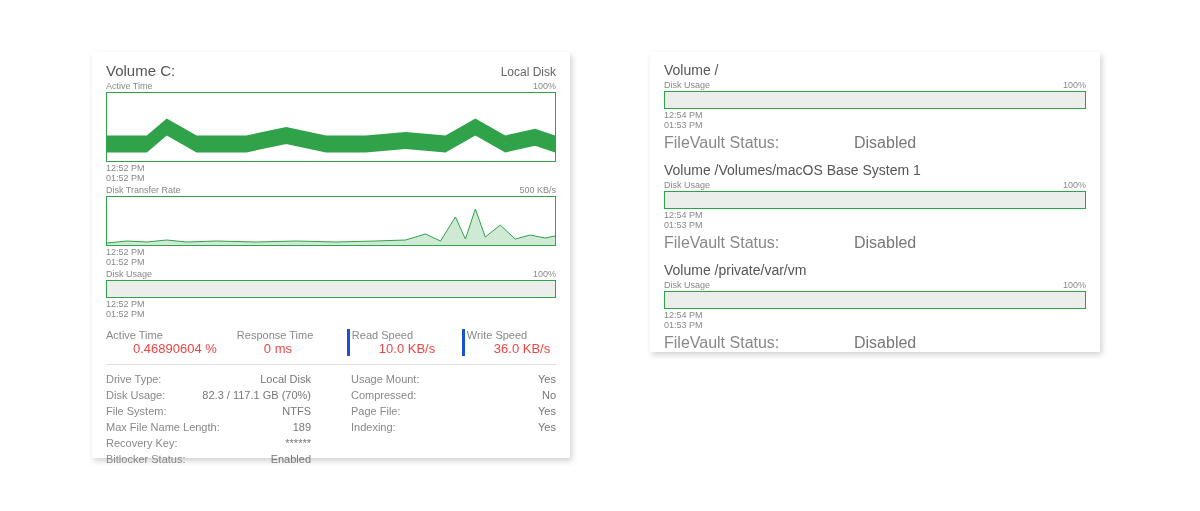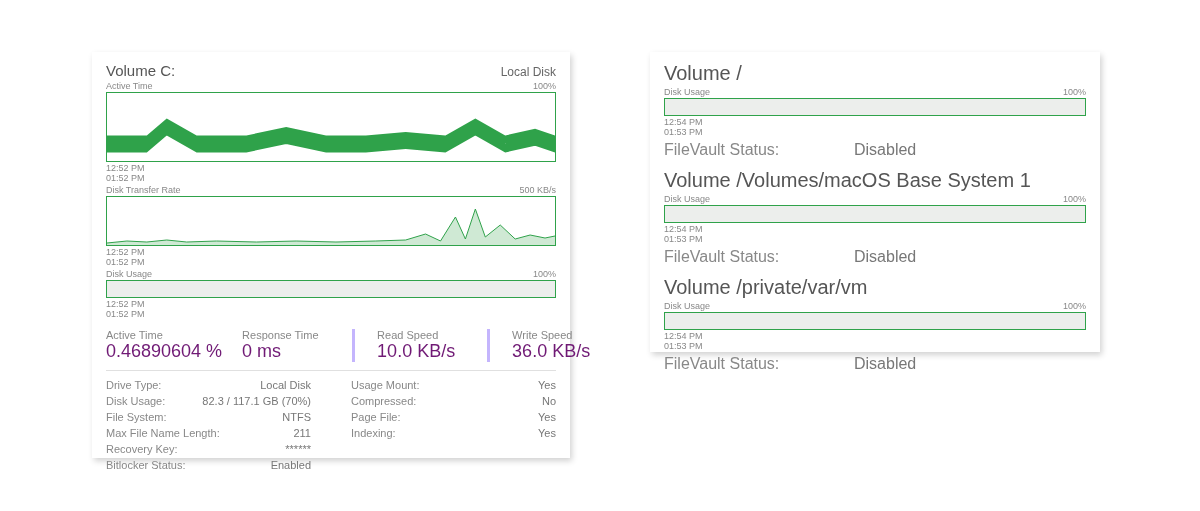--- a/index.html
+++ b/index.html
@@ -97,30 +97,31 @@
   .metrics {
     display: flex;
     margin-top: 10px;
     gap: 20px;
   }
   .metric {
     flex: 0 0 auto;
     min-width: 90px;
   }
   .metric.bar {
-    border-left: 3px solid #c4b5fd;
-    padding-left: 22px;
+    border-left: 3px solid #1d4ed8;
+    padding-left: 2px;
   }
   .metric-label {
     font-size: 11px;
     color: #888;
   }
   .metric-value {
-    font-size: 18px;
-    color: #701a75;
+    font-size: 13px;
+    color: #ef4444;
+    margin-left: 27px;
   }
   hr.sep {
     border: none;
     border-top: 1px solid #e0e0e0;
     margin: 8px 0 6px 0;
   }
   .props {
     display: flex;
     gap: 40px;
   }
@@ -135,21 +136,21 @@
     line-height: 16px;
   }
   .prow .pv {
     color: #777;
   }
   
   .rvol {
     margin-bottom: 10px;
   }
   .rvol-title {
-    font-size: 20px;
+    font-size: 14px;
     color: #555;
     margin-bottom: 2px;
   }
   .fv-row {
     display: flex;
     font-size: 16px;
     color: #888;
     margin-top: 4px;
   }
   .fv-row .fv-label { width: 190px; }
@@ -243,21 +244,21 @@
         <div class="prow">
           <span>Disk Usage:</span>
           <span class="pv">82.3 / 117.1 GB (70%)</span>
         </div>
         <div class="prow">
           <span>File System:</span>
           <span class="pv">NTFS</span>
         </div>
         <div class="prow">
           <span>Max File Name Length:</span>
-          <span class="pv">211</span>
+          <span class="pv">189</span>
         </div>
         <div class="prow">
           <span>Recovery Key:</span>
           <span class="pv">******</span>
         </div>
         <div class="prow">
           <span>Bitlocker Status:</span>
           <span class="pv">Enabled</span>
         </div>
       </div>

